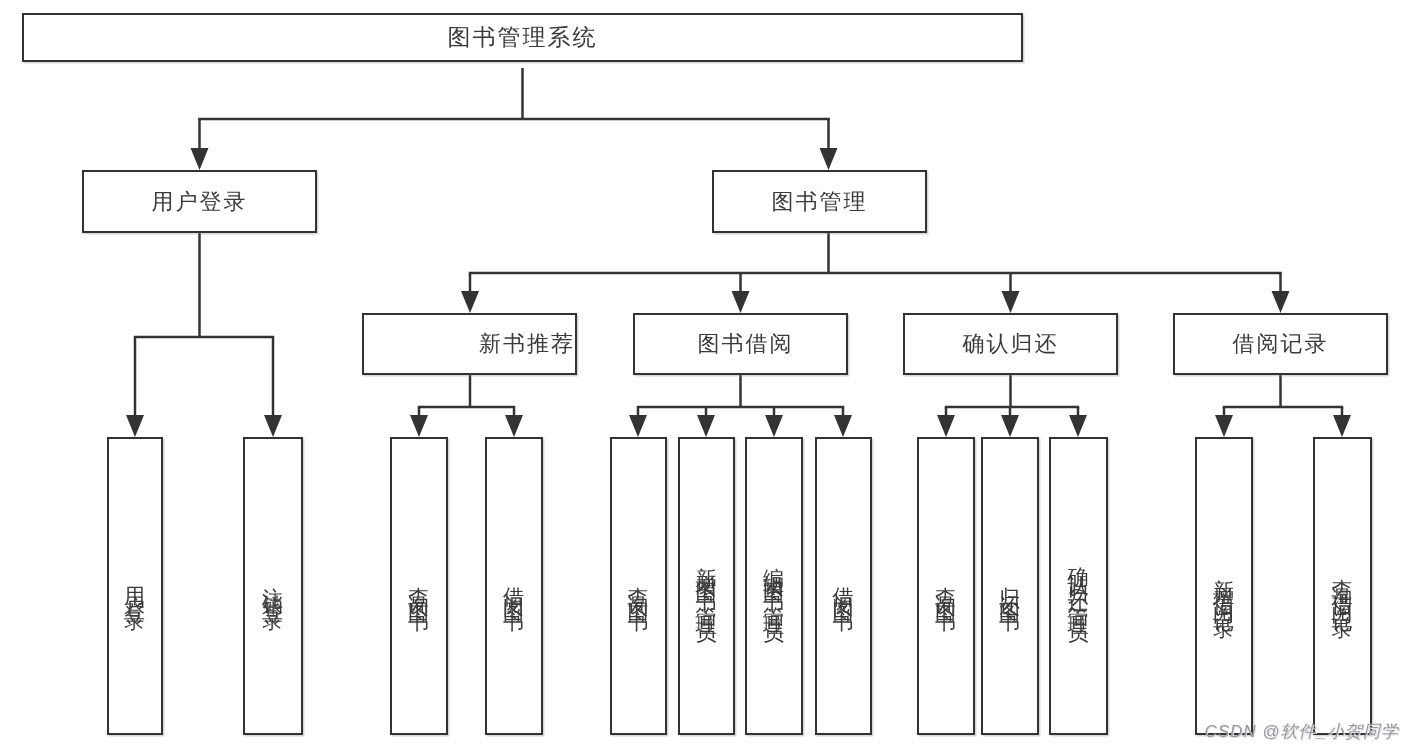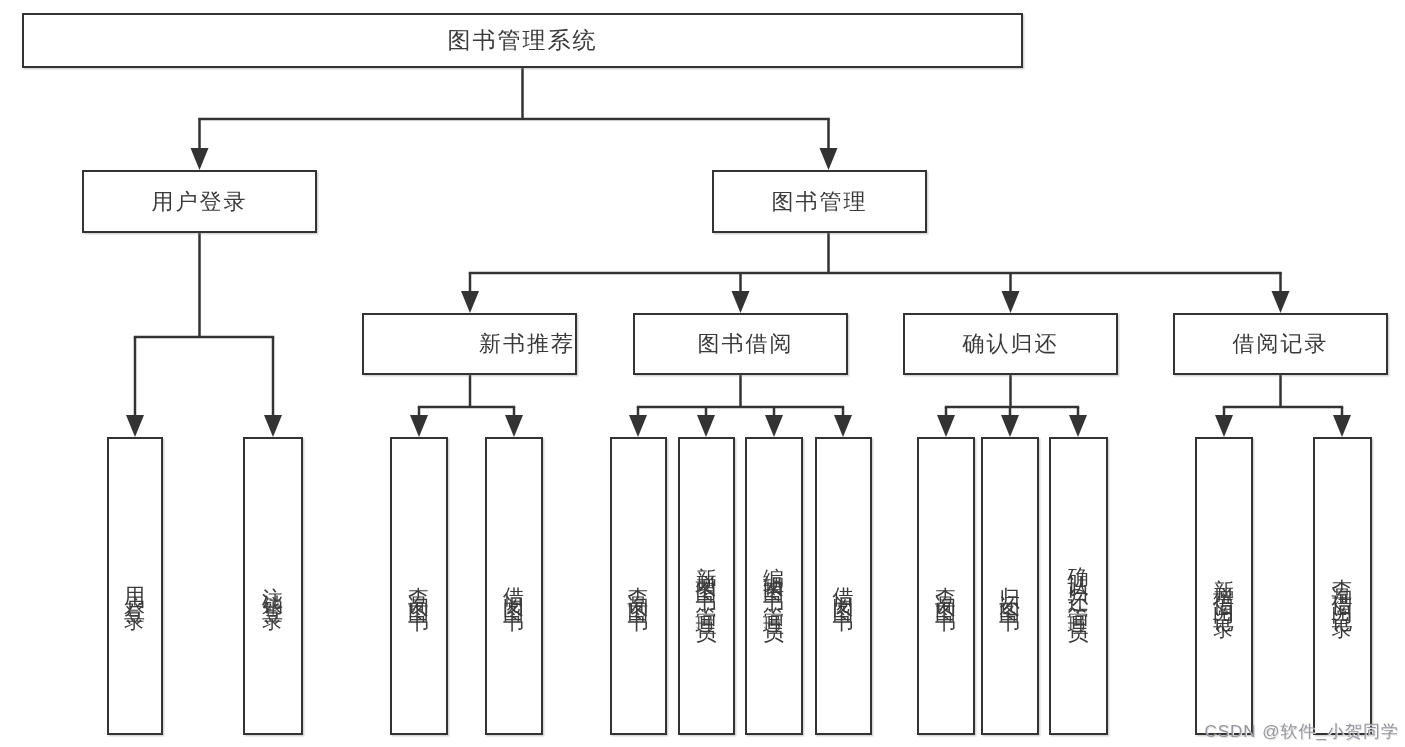--- a/index.html
+++ b/index.html
@@ -37,20 +37,21 @@
     white-space:nowrap;
   }
   .watermark{
     position:absolute;
     right:6px;bottom:4px;
     font-size:17px;
     color:#96969c;
     text-shadow:1px 1px 0 #e3e3e6;
     letter-spacing:1px;
     z-index:2;
+    font-style:italic;
   }
 </style>
 </head>
 <body>
 
 <div id="canvas">
 
   <svg id="wires" width="1405" height="747" viewBox="0 0 1405 747" stroke="#333333" stroke-width="2.5" fill="#333333">
 
     <line x1="522.5" y1="68" x2="522.5" y2="120"></line>
@@ -106,21 +107,21 @@
     <polygon points="1069,415 1087,415 1078,437" stroke="none"></polygon>
 
     <line x1="1280.5" y1="375" x2="1280.5" y2="408"></line>
     <line x1="1222.8" y1="407" x2="1343.2" y2="407"></line>
     <line x1="1224" y1="407" x2="1224" y2="417"></line>
     <polygon points="1215,415 1233,415 1224,437" stroke="none"></polygon>
     <line x1="1342" y1="407" x2="1342" y2="417"></line>
     <polygon points="1333,415 1351,415 1342,437" stroke="none"></polygon>
   </svg>
 
-  <div class="box root" style="left:22px;top:13px;width:1001px;height:55px;">
+  <div class="box root" style="left:22px;top:13px;width:1001px;height:49px;">
     <span class="hlabel">图书管理系统</span>
   </div>
 
   <div class="box" style="left:82px;top:170px;width:235px;height:63px;">
     <span class="hlabel">用户登录</span>
   </div>
   <div class="box" style="left:712px;top:170px;width:215px;height:63px;align-items:center;">
     <span class="hlabel">图书管理</span>
   </div>
 

